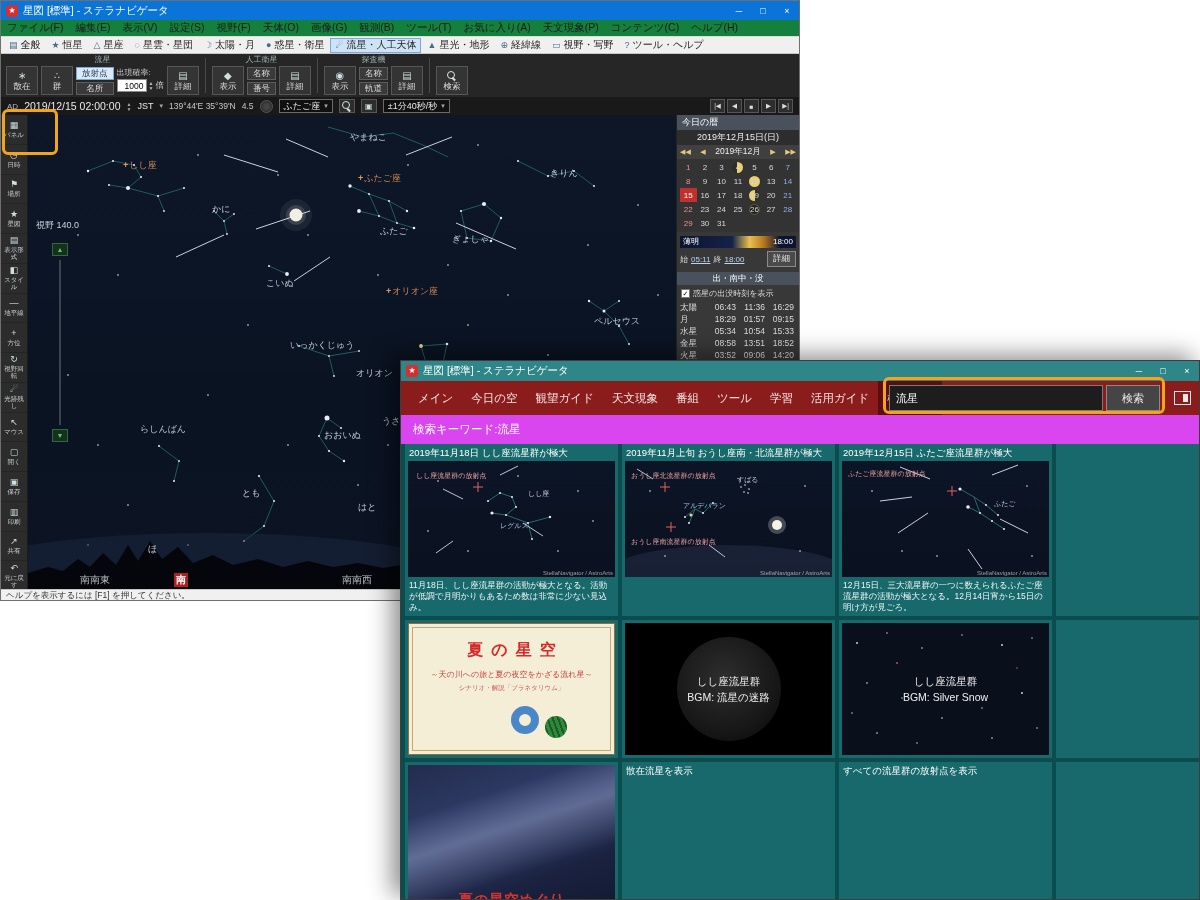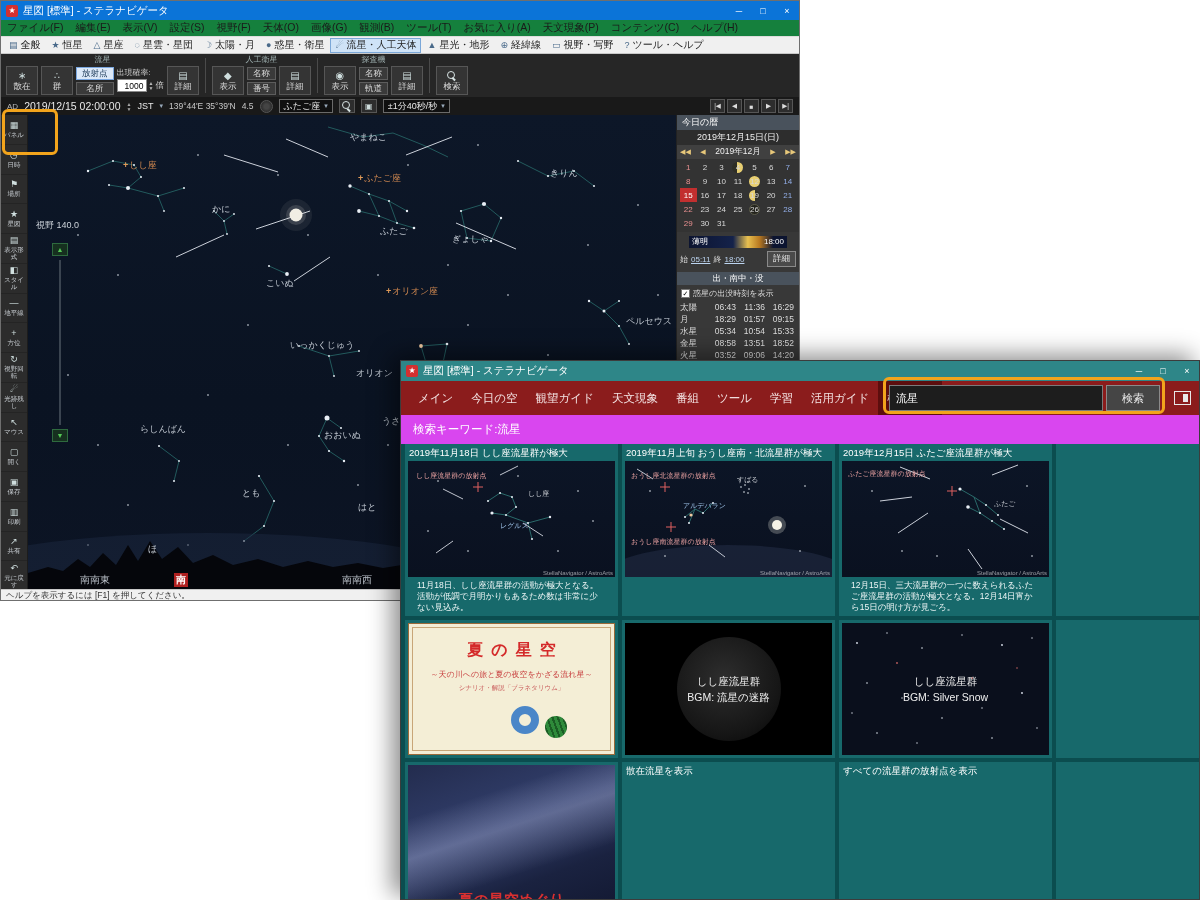--- a/index.html
+++ b/index.html
@@ -85,21 +85,21 @@
   .cal-cell .num{position:relative;z-index:2;}
   .cal-cell .moon{display:none;position:absolute;width:11px;height:11px;border-radius:50%;z-index:1;}
   .moon-fq .moon{display:block;background:linear-gradient(90deg,#2e2e26 50%,#e8cf72 50%);}
   .moon-full .moon{display:block;background:#e8cf72;}
   .moon-lq .moon{display:block;background:linear-gradient(90deg,#e8cf72 50%,#2e2e26 50%);}
   .moon-new .moon{display:block;background:#23231c;border:1px solid #5a5a48;}
   .cal-cell.sun{color:#e89090;}
   .cal-cell.sat{color:#92aee8;}
   .cal-cell.today{background:#c22f2f;}
   .cal-cell.today .num{color:#fff;}
-  .twilight{margin:4px 12px 0;height:12px;position:relative;background:linear-gradient(90deg,#0c1430 0%,#14224a 45%,#e8c050 60%,#b87820 72%,#0c1430 86%);text-decoration:underline;}
+  .twilight{margin:4px 3px 0;height:12px;position:relative;background:linear-gradient(90deg,#0c1430 0%,#14224a 45%,#e8c050 60%,#b87820 72%,#0c1430 86%);text-decoration:underline;}
   .twilight .tw-l{position:absolute;left:3px;top:0;font-size:8px;color:#fff;line-height:12px;}
   .twilight .tw-r{position:absolute;right:3px;top:0;font-size:8px;color:#fff;line-height:12px;}
   .tw-times{display:flex;align-items:center;gap:3px;padding:3px 3px 2px;font-size:8px;color:#ddd;}
   .tw-times .t{color:#bcd4f0;text-decoration:underline;}
   .btn-detail{margin-left:auto;font-size:8.5px;background:#4a4a4a;border:1px solid #8a8a8a;color:#eee;padding:1px 5px;}
   .p-sec{height:13px;background:#49525c;color:#fff;font-size:8.5px;line-height:13px;text-align:center;margin-top:3px;}
   .chk-row{display:flex;align-items:center;gap:3px;padding:3px 4px 2px;}
   .chk{width:9px;height:9px;background:#fff;border:1px solid #777;color:#000;font-size:7px;line-height:8px;text-align:center;flex:none;}
   .chk-lbl{font-size:8px;color:#ddd;}
   .ptable{padding:0 3px;}
@@ -119,21 +119,21 @@
   .fsearch{position:absolute;left:488px;top:4px;width:214px;height:26px;background:#1d1d1d;border:1px solid #7a7a7a;color:#fff;font-size:11px;padding:0 6px;}
   .fsbtn{position:absolute;left:705px;top:4px;width:54px;height:26px;background:#454545;border:1px solid #8a8a8a;color:#eee;font-size:11px;}
   .fpanel-ic{position:absolute;right:8px;top:10px;width:17px;height:14px;border:1px solid #e8e8e8;background:transparent;}
   .fpanel-ic::before{content:'';position:absolute;right:2px;top:2px;bottom:2px;width:5px;background:#e8e8e8;}
   .fbody{position:absolute;top:54px;left:0;right:0;bottom:0;background:#d946ef;overflow:hidden;}
   .fkeyword{height:29px;line-height:29px;font-size:11.5px;color:#fff;padding-left:12px;}
   .results{position:absolute;top:29px;left:0;width:880px;display:grid;grid-template-columns:repeat(4,213px);grid-template-rows:172px 138px 200px;gap:4px;padding:0 0 0 4px;background:#0b4d4f;height:525px;}
   .cell{background:#17696b;position:relative;overflow:hidden;}
   .card-title{font-size:9.5px;color:#fff;padding:3px 4px 2px;line-height:12px;white-space:nowrap;overflow:hidden;}
   .card-img{position:relative;margin:0 3px;height:116px;background:linear-gradient(#0c1526,#0a1120);overflow:hidden;}
-  .card-cap{font-size:8.5px;color:#eef6f6;line-height:11px;padding:3px 12px;}
+  .card-cap{font-size:8.5px;color:#eef6f6;line-height:11px;padding:3px 4px;}
   .img-label{position:absolute;font-size:7px;white-space:nowrap;z-index:3;}
   .credit{position:absolute;right:2px;bottom:1px;font-size:6px;color:rgba(255,255,255,.55);z-index:3;}
   .media-fill{position:absolute;inset:3px;}
   .natsu{background:#f4eed6;border:1px solid #9a6a3a;display:flex;flex-direction:column;align-items:center;padding-top:16px;}
   .natsu::after{content:'';position:absolute;inset:3px;border:1px solid #c8a678;pointer-events:none;}
   .natsu .nt{color:#d42a2a;font-size:16px;font-weight:bold;letter-spacing:8px;text-indent:8px;}
   .natsu .ns{color:#c84040;font-size:8px;margin-top:8px;}
   .natsu .nc{color:#c85858;font-size:6.5px;margin-top:4px;}
   .ring{position:absolute;left:102px;top:82px;width:28px;height:28px;border-radius:50%;border:8px solid #4a86c8;}
   .melon{position:absolute;left:136px;top:92px;width:22px;height:22px;border-radius:50%;background:repeating-linear-gradient(70deg,#2e8a3a 0 3px,#1a5c24 3px 5px);}
@@ -552,21 +552,21 @@
         <span class="radiant" style="left: 358px; top: 170px;">オリオン座</span>
       </div>
     <div>
 
     <span class="clabel" style="left: 322px; top: 16px;">やまねこ</span>
         <span class="clabel" style="left: 522px; top: 52px;">きりん</span>
         <span class="clabel" style="left: 184px; top: 88px;">かに</span>
         <span class="clabel" style="left: 352px; top: 110px;">ふたご</span>
         <span class="clabel" style="left: 424px; top: 118px;">ぎょしゃ</span>
         <span class="clabel" style="left: 238px; top: 162px;">こいぬ</span>
-        <span class="clabel" style="left: 566px; top: 200px; margin-left: 32px;">ペルセウス</span>
+        <span class="clabel" style="left: 566px; top: 200px;">ペルセウス</span>
         <span class="clabel" style="left: 262px; top: 224px;">いっかくじゅう</span>
         <span class="clabel" style="left: 328px; top: 252px;">オリオン</span>
         <span class="clabel" style="left: 112px; top: 308px;">らしんばん</span>
         <span class="clabel" style="left: 296px; top: 314px;">おおいぬ</span>
         <span class="clabel" style="left: 354px; top: 300px;">うさぎ</span>
         <span class="clabel" style="left: 214px; top: 372px;">とも</span>
         <span class="clabel" style="left: 330px; top: 386px;">はと</span>
         <span class="clabel" style="left: 120px; top: 428px;">ほ</span>
       </div>
     <div>

